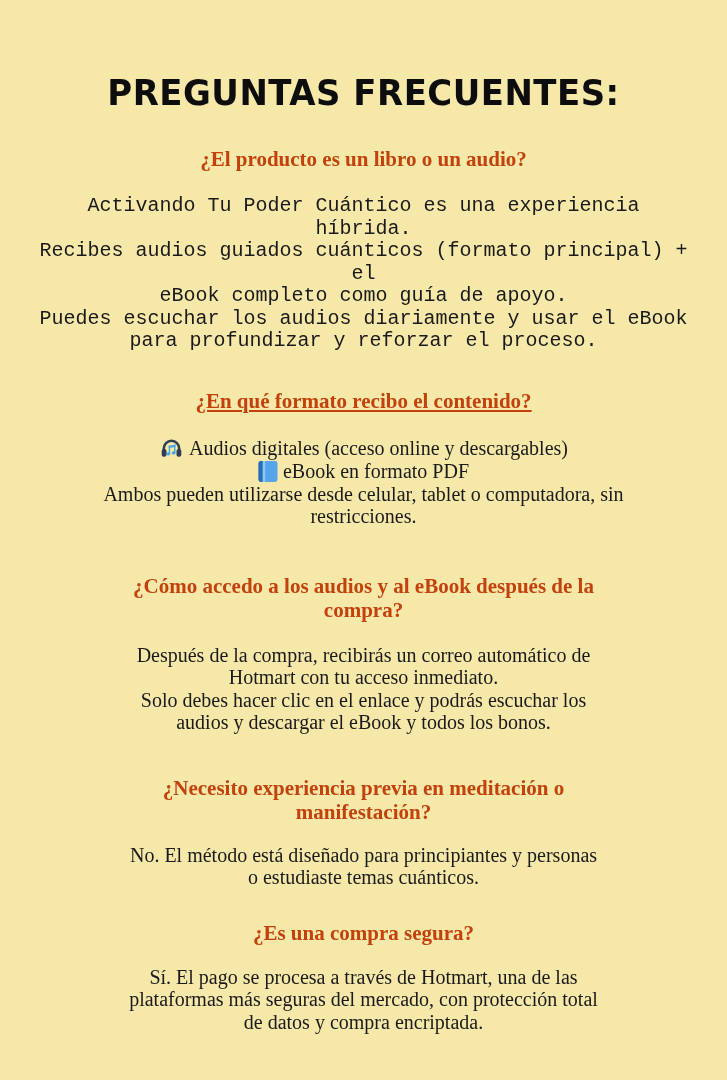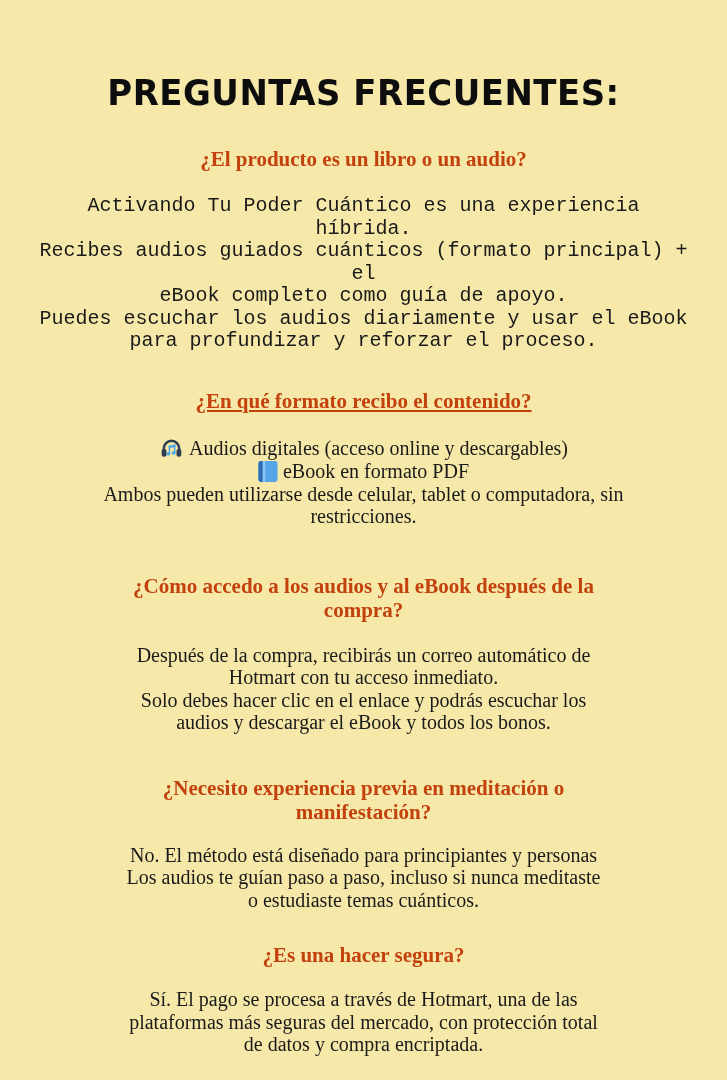--- a/index.html
+++ b/index.html
@@ -126,28 +126,27 @@
     </div>
   </section>
 
   <section>
     <h2 class="faq-question">
       <span class="qline">¿Necesito experiencia previa en meditación o</span>
       <span class="qline">manifestación?</span>
     </h2>
     <div class="faq-answer">
       <span class="aline">No. El método está diseñado para principiantes y personas</span>
-      <span class="aline">Los audios te guían paso a paso, incluso si nunca meditaste</span>
       <span class="aline">o estudiaste temas cuánticos.</span>
     </div>
   </section>
 
   <section>
     <h2 class="faq-question">
-      <span class="qline">¿Es una hacer segura?</span>
+      <span class="qline">¿Es una compra segura?</span>
     </h2>
     <div class="faq-answer">
       <span class="aline">Sí. El pago se procesa a través de Hotmart, una de las</span>
       <span class="aline">plataformas más seguras del mercado, con protección total</span>
       <span class="aline">de datos y compra encriptada.</span>
     </div>
   </section>
 
 </div>
 

